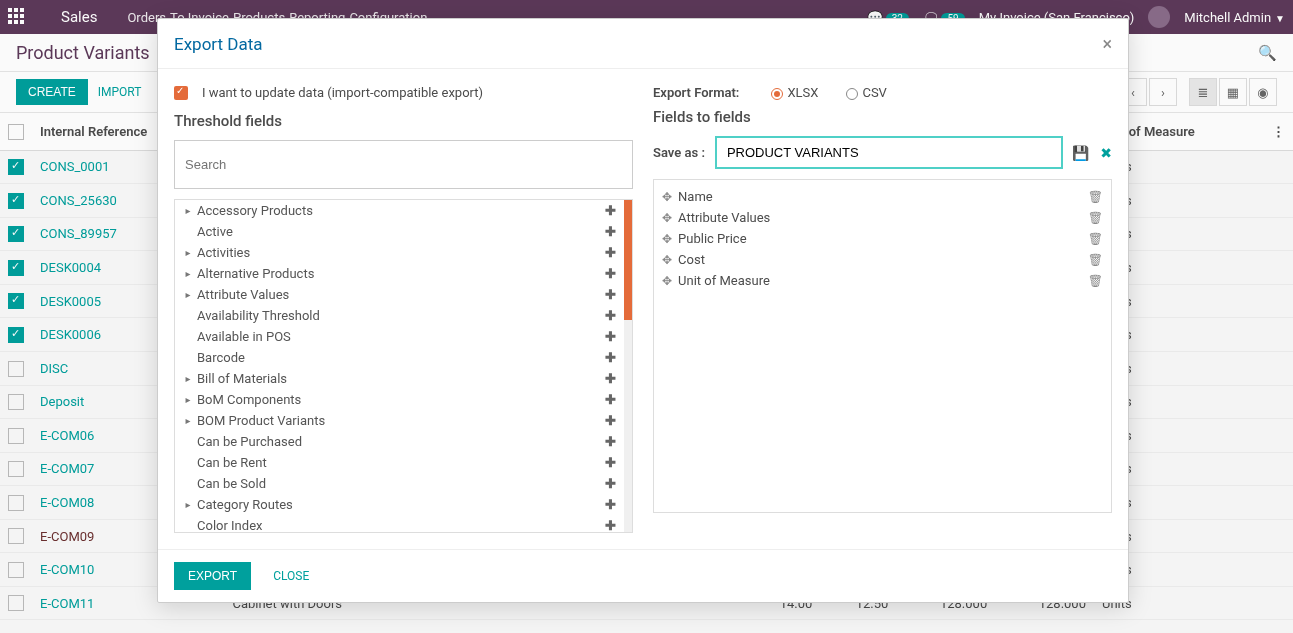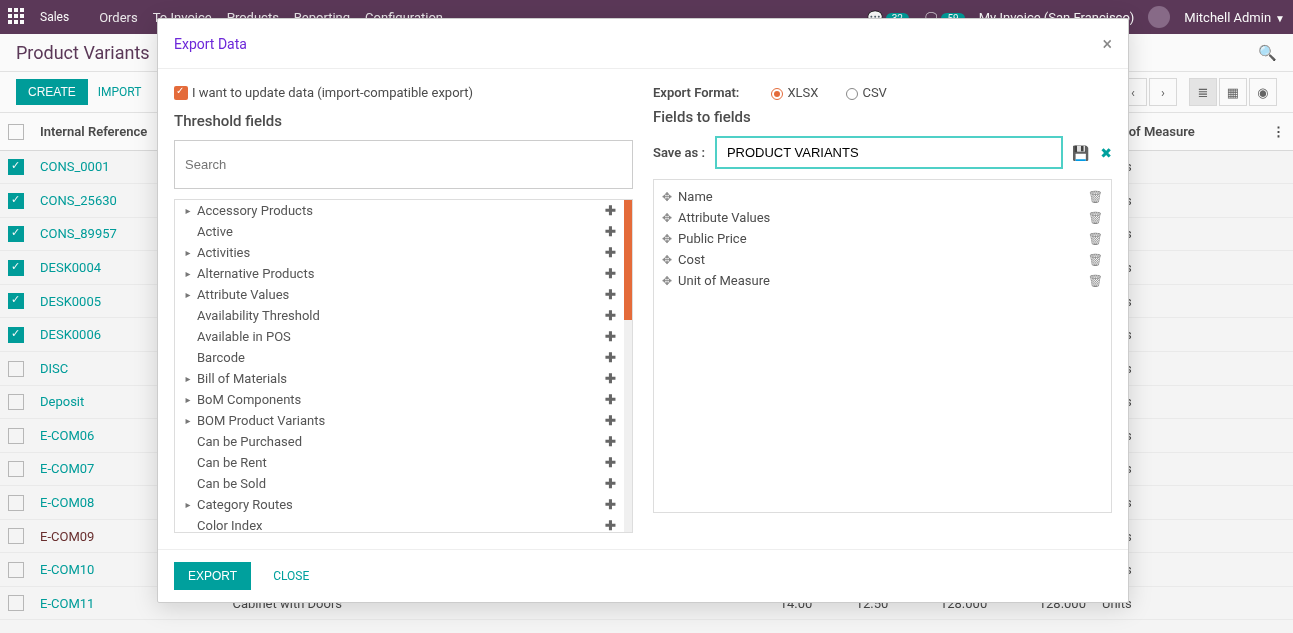--- a/index.html
+++ b/index.html
@@ -2,22 +2,22 @@
 <html><head>
 <meta charset="utf-8">
 <style>
 * { box-sizing: border-box; margin: 0; padding: 0; }
 body { font-family: -apple-system, BlinkMacSystemFont, "Segoe UI", Roboto, sans-serif; font-size: 13px; color: #4c4c4c; background: #f9f9f9; overflow: hidden; }
 
 
 .topnav { background: #5D3A5A; height: 34px; display: flex; align-items: center; padding: 0 8px; color: #fff; }
 .topnav .apps-icon { width:18px; height:18px; display:grid; grid-template-columns:repeat(3,4px); grid-template-rows:repeat(3,4px); gap:2px; margin-right:14px; }
 .topnav .apps-icon span { background:#fff; }
-.topnav .brand { font-size: 12px; font-weight: 400; margin-right: 30px; }
-.topnav .menu { display:flex; gap:15px; font-size:13px; opacity:.9; }
+.topnav .brand { font-size: 15px; font-weight: 400; margin-right: 30px; margin-left: 21px; }
+.topnav .menu { display:flex; gap:4px; font-size:13px; opacity:.9; }
 .topnav .spacer { flex:1; }
 .topnav .right { display:flex; align-items:center; gap:14px; font-size:13px; }
 .topnav .badge { background:#00a09d; color:#fff; border-radius:8px; padding:0 6px; font-size:10px; margin-left:2px; }
 .topnav .avatar { width:22px; height:22px; border-radius:50%; background:#8a6d8a; }
 .topnav .chev { font-size:10px; margin-left:4px; }
 
 
 .controlbar { background:#fff; border-bottom:1px solid #e6e6e6; padding:8px 16px; display:flex; align-items:center; }
 .controlbar .title { font-size:18px; color:#5D3A5A; flex:1; }
 .controlbar .search-ico { font-size:15px; color:#666; }
@@ -40,24 +40,24 @@
 table.list td.ref.dark { color:#6b2f2f; }
 .chk { width:16px; height:16px; border:1px solid #bbb; display:inline-block; vertical-align:middle; position:relative; }
 .chk.on { background:#00a09d; border-color:#00a09d; }
 .chk.on::after { content:"✓"; color:#fff; font-size:11px; position:absolute; top:-1px; left:2px; }
 .uom { color:#00a09d; }
 
 
 .overlay { position:fixed; inset:0; background:rgba(0,0,0,0.02); }
 .modal { position:fixed; top:18px; left:157px; width:972px; background:#fff; border:1px solid #ccc; border-radius:2px; box-shadow:0 5px 25px rgba(0,0,0,.15); }
 .modal-head { padding:14px 16px; display:flex; align-items:center; border-bottom:1px solid #eee; }
-.modal-head h3 { font-size:14px; font-weight:400; color:#6d28d9; }
+.modal-head h3 { font-size:17px; font-weight:400; color:#0369a1; }
 .modal-head .x { margin-left:auto; font-size:18px; color:#888; cursor:pointer; }
 .modal-body { padding:16px; }
-.chkline { display:flex; align-items:center; gap:4px; margin-bottom:12px; }
+.chkline { display:flex; align-items:center; gap:14px; margin-bottom:12px; }
 .chkbox { width:14px; height:14px; background:#e46b3a; border-radius:2px; position:relative; }
 .chkbox::after { content:"✓"; color:#fff; font-size:10px; position:absolute; top:-1px; left:2px; }
 .cols { display:flex; gap:20px; }
 .col-left { flex:1; min-width:0; }
 .col-right { flex:1; min-width:0; }
 .section-title { font-size:15px; font-weight:500; margin:6px 0 10px; color:#4c4c4c; }
 .searchbox { width:100%; padding:16px 10px; border:1px solid #ccc; font-size:13px; margin-bottom:10px; }
 .fieldlist { border:1px solid #ddd; height:334px; overflow:auto; position:relative; }
 .fieldlist .scrollbar { position:absolute; right:0; top:0; width:8px; height:100%; background:#f0f0f0; }
 .fieldlist .thumb { position:absolute; right:0; top:0; width:8px; height:120px; background:#e46b3a; }

